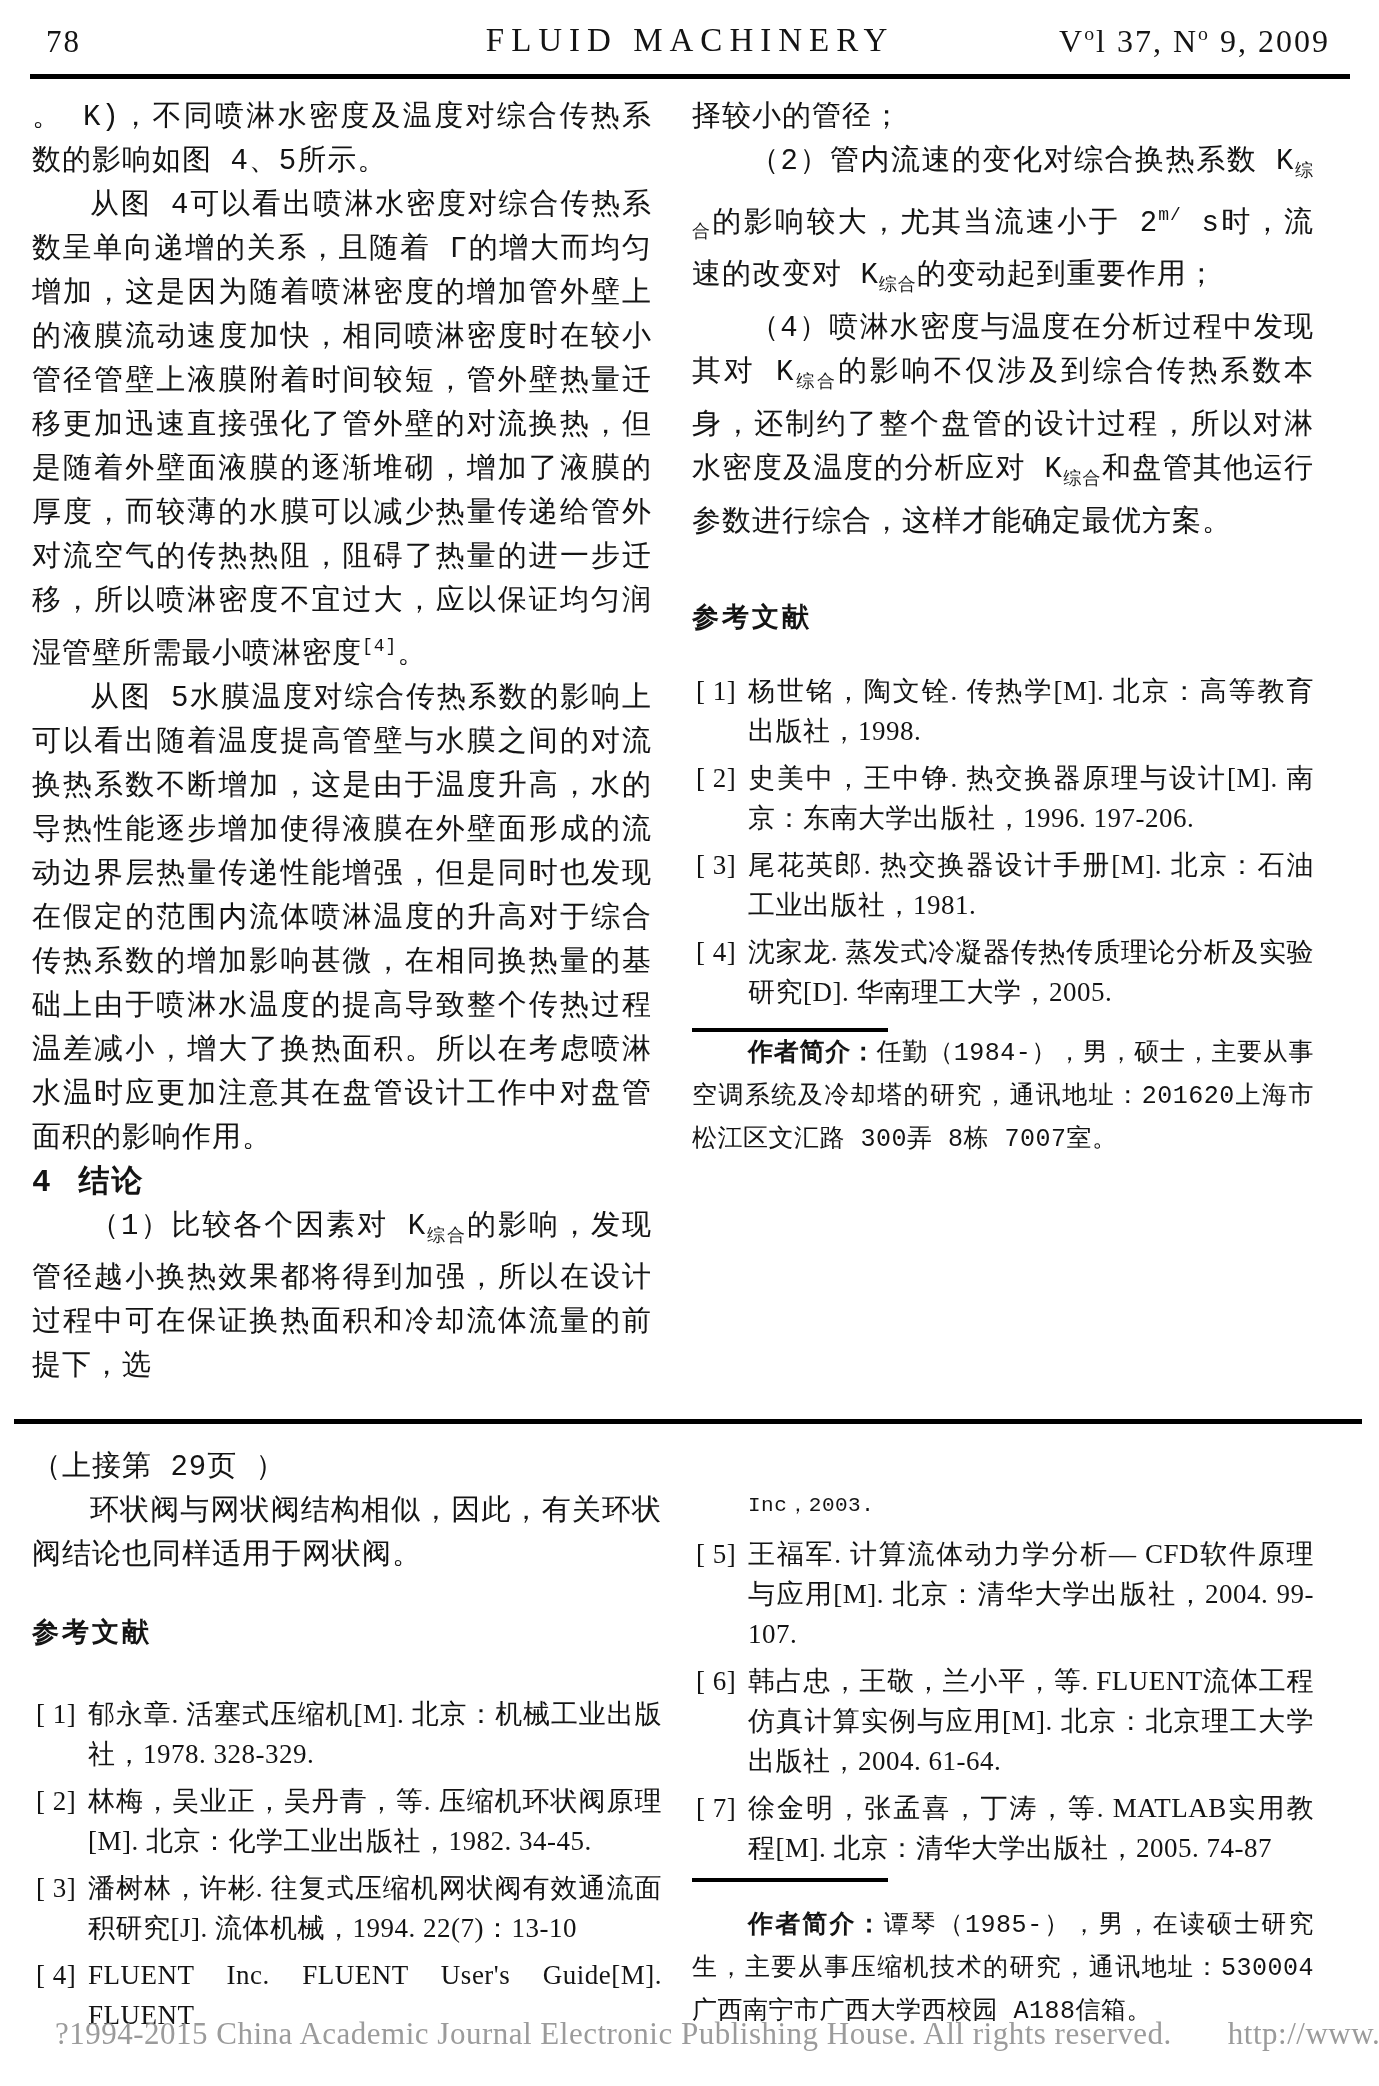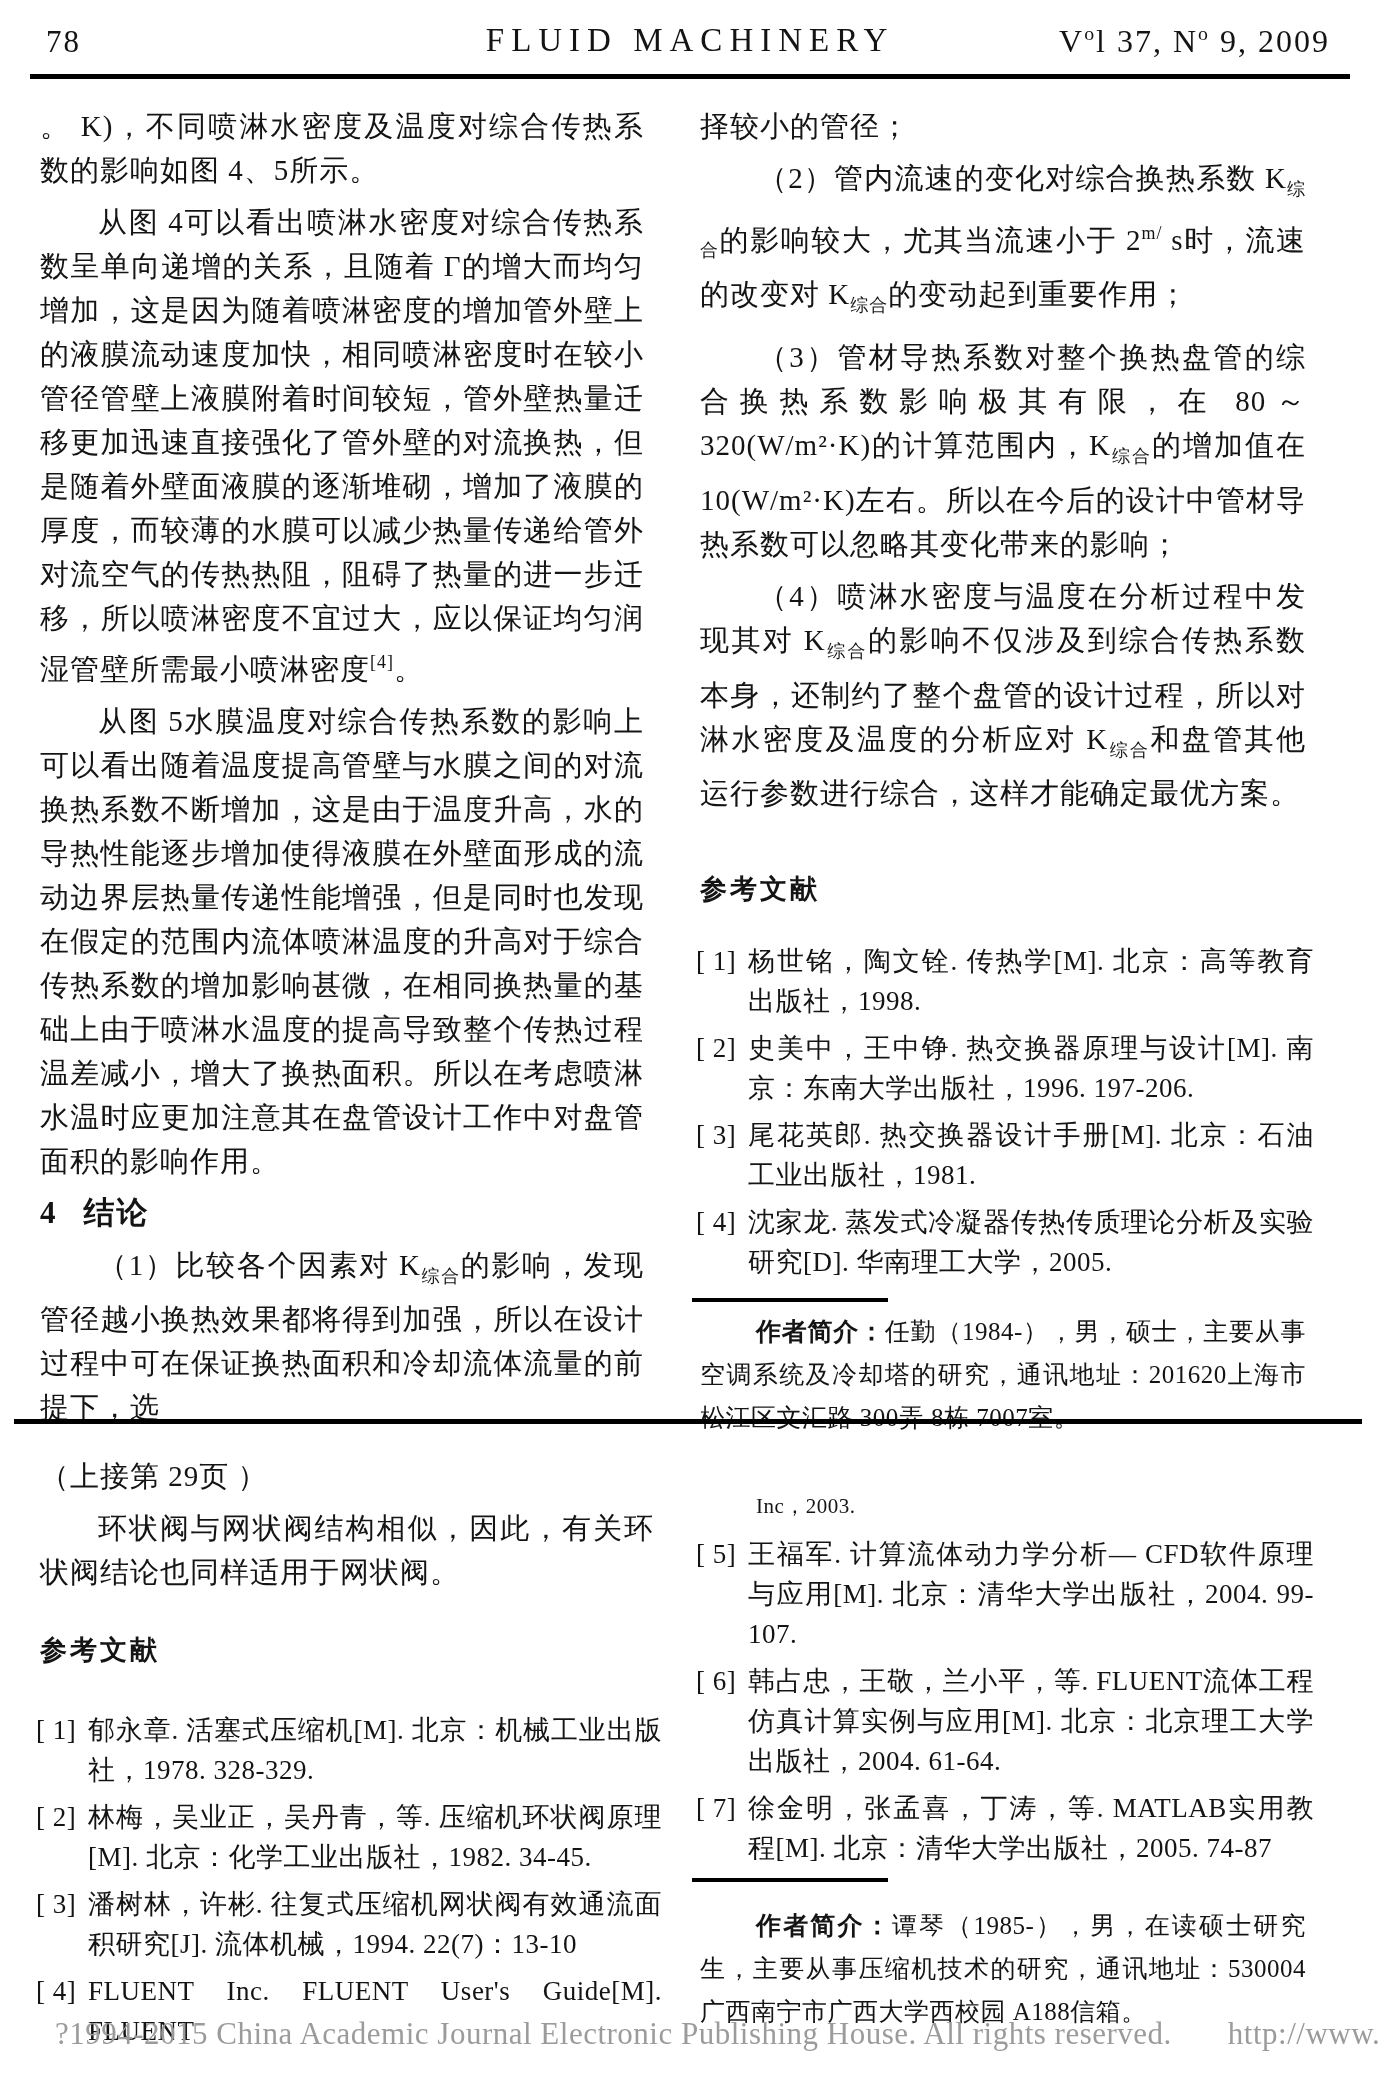--- a/index.html
+++ b/index.html
@@ -15,21 +15,21 @@
   
   .header{position:absolute;top:16px;left:30px;width:1320px;height:52px;}
   .page-num{position:absolute;left:16px;top:8px;font-size:31px;letter-spacing:2px;}
   .journal-title{position:absolute;left:0;right:0;top:6px;text-align:center;
     font-size:33px;letter-spacing:7px;}
   .issue-info{position:absolute;right:20px;top:6px;font-size:32px;letter-spacing:2px;}
   .header-rule{position:absolute;top:74px;left:30px;width:1320px;height:5px;background:#000;}
   
   .col{position:absolute;width:622px;font-size:29px;line-height:44px;
     text-align:justify;letter-spacing:1px;}
-  .col p{margin:8px;}
+  .col p{margin:0;font-family:Liberation Mono, monospace;}
   .col-top-left{left:32px;top:96px;width:620px;}
   .col-top-right{left:692px;top:96px;}
   .indent{text-indent:2em;}
   sub{font-size:0.62em;}
   sup{font-size:0.62em;}
   
   .conclusion-heading{margin-top:36px;margin-bottom:46px;font-weight:bold;
     font-size:31px;line-height:44px;letter-spacing:2px;text-indent:0;}
   .conclusion-heading .h-num{margin-right:26px;}
   
@@ -81,21 +81,20 @@
     <p class="indent">从图 5水膜温度对综合传热系数的影响上可以看出随着温度提高管壁与水膜之间的对流换热系数不断增加，这是由于温度升高，水的导热性能逐步增加使得液膜在外壁面形成的流动边界层热量传递性能增强，但是同时也发现在假定的范围内流体喷淋温度的升高对于综合传热系数的增加影响甚微，在相同换热量的基础上由于喷淋水温度的提高导致整个传热过程温差减小，增大了换热面积。所以在考虑喷淋水温时应更加注意其在盘管设计工作中对盘管面积的影响作用。</p>
     <p class="conclusion-heading">
       <span class="h-num">4</span><span>结论</span>
     </p>
     <p class="indent">（1）比较各个因素对 K<sub>综合</sub>的影响，发现管径越小换热效果都将得到加强，所以在设计过程中可在保证换热面积和冷却流体流量的前提下，选</p>
   </div>
 
   <div class="col col-top-right">
     <p>择较小的管径；</p>
     <p class="indent">（2）管内流速的变化对综合换热系数 K<sub>综合</sub>的影响较大，尤其当流速小于 2<sup>m/</sup> s时，流速的改变对 K<sub>综合</sub>的变动起到重要作用；</p>
-    <p class="indent">（3）管材导热系数对整个换热盘管的综合换热系数影响极其有限，在 80～320(W/m²·K)的计算范围内，K<sub>综合</sub>的增加值在 10(W/m²·K)左右。所以在今后的设计中管材导热系数可以忽略其变化带来的影响；</p>
     <p class="indent">（4）喷淋水密度与温度在分析过程中发现其对 K<sub>综合</sub>的影响不仅涉及到综合传热系数本身，还制约了整个盘管的设计过程，所以对淋水密度及温度的分析应对 K<sub>综合</sub>和盘管其他运行参数进行综合，这样才能确定最优方案。</p>
     <p class="refs-heading" style="margin-top:52px;">参考文献</p>
     <div class="refs">
       <div class="ref">
         <span class="ref-num">[ 1]</span>
         <span class="ref-body">杨世铭，陶文铨. 传热学[M]. 北京：高等教育出版社，1998.</span>
       </div>
       <div class="ref">
         <span class="ref-num">[ 2]</span>
         <span class="ref-body">史美中，王中铮. 热交换器原理与设计[M]. 南京：东南大学出版社，1996. 197-206.</span>

